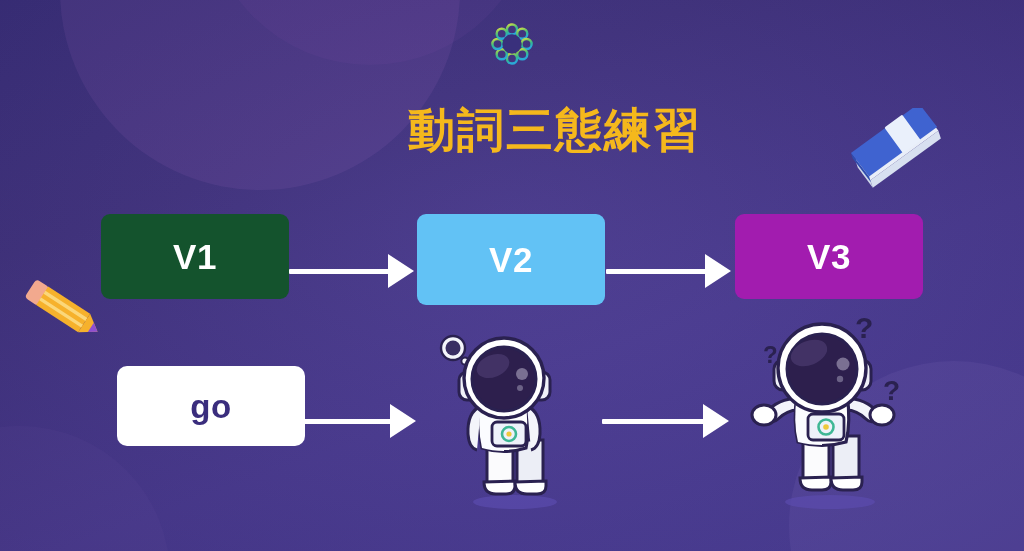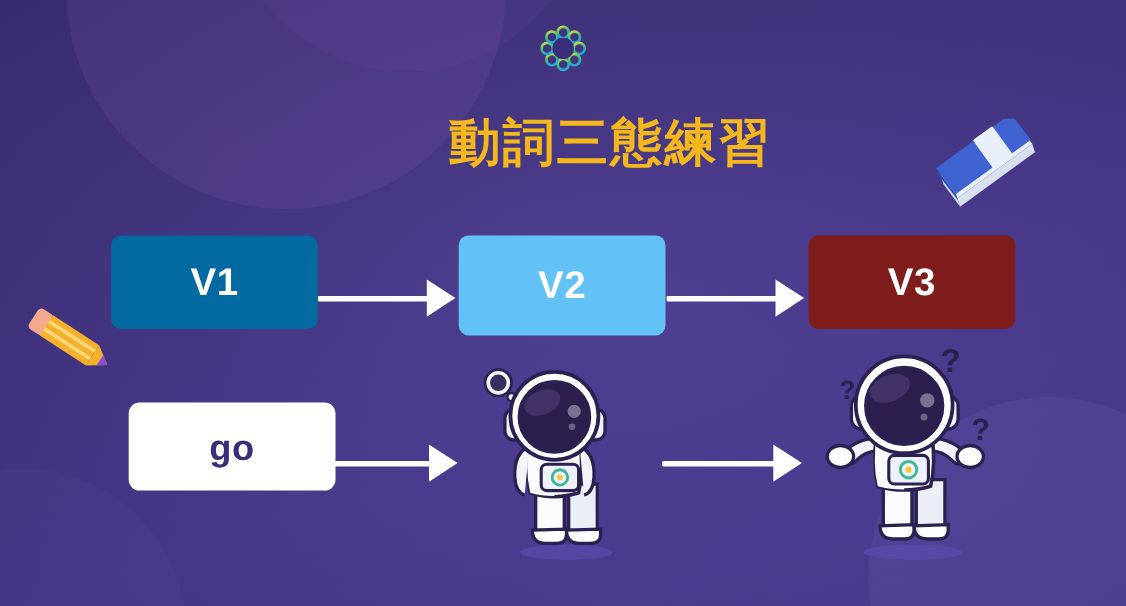--- a/index.html
+++ b/index.html
@@ -116,23 +116,23 @@
     justify-content: center;
     border-radius: 9px;
     box-sizing: border-box;
   }
   .card-label {
     font-size: 35px;
     font-weight: 700;
     line-height: 1;
     letter-spacing: 0.5px;
   }
-  .card-v1 { left: 101px; top: 0; width: 188px; height: 85px; background: #0369a1; }
+  .card-v1 { left: 101px; top: 0; width: 188px; height: 85px; background: #14532d; }
   .card-v2 { left: 417px; top: 0; width: 188px; height: 91px; background: #62c2f5; }
-  .card-v3 { left: 735px; top: 0; width: 188px; height: 85px; background: #7f1d1d; }
+  .card-v3 { left: 735px; top: 0; width: 188px; height: 85px; background: #a21caf; }
   .card-v1 .card-label,
   .card-v2 .card-label,
   .card-v3 .card-label { color: #ffffff; }
 
   .card-word { left: 117px; top: 0; width: 188px; height: 80px; background: #ffffff; border-radius: 10px; text-align: center; }
   .card-word .card-label { color: #3a2d7d; font-size: 33px; }
 
   
   .arrow {
     position: absolute;

